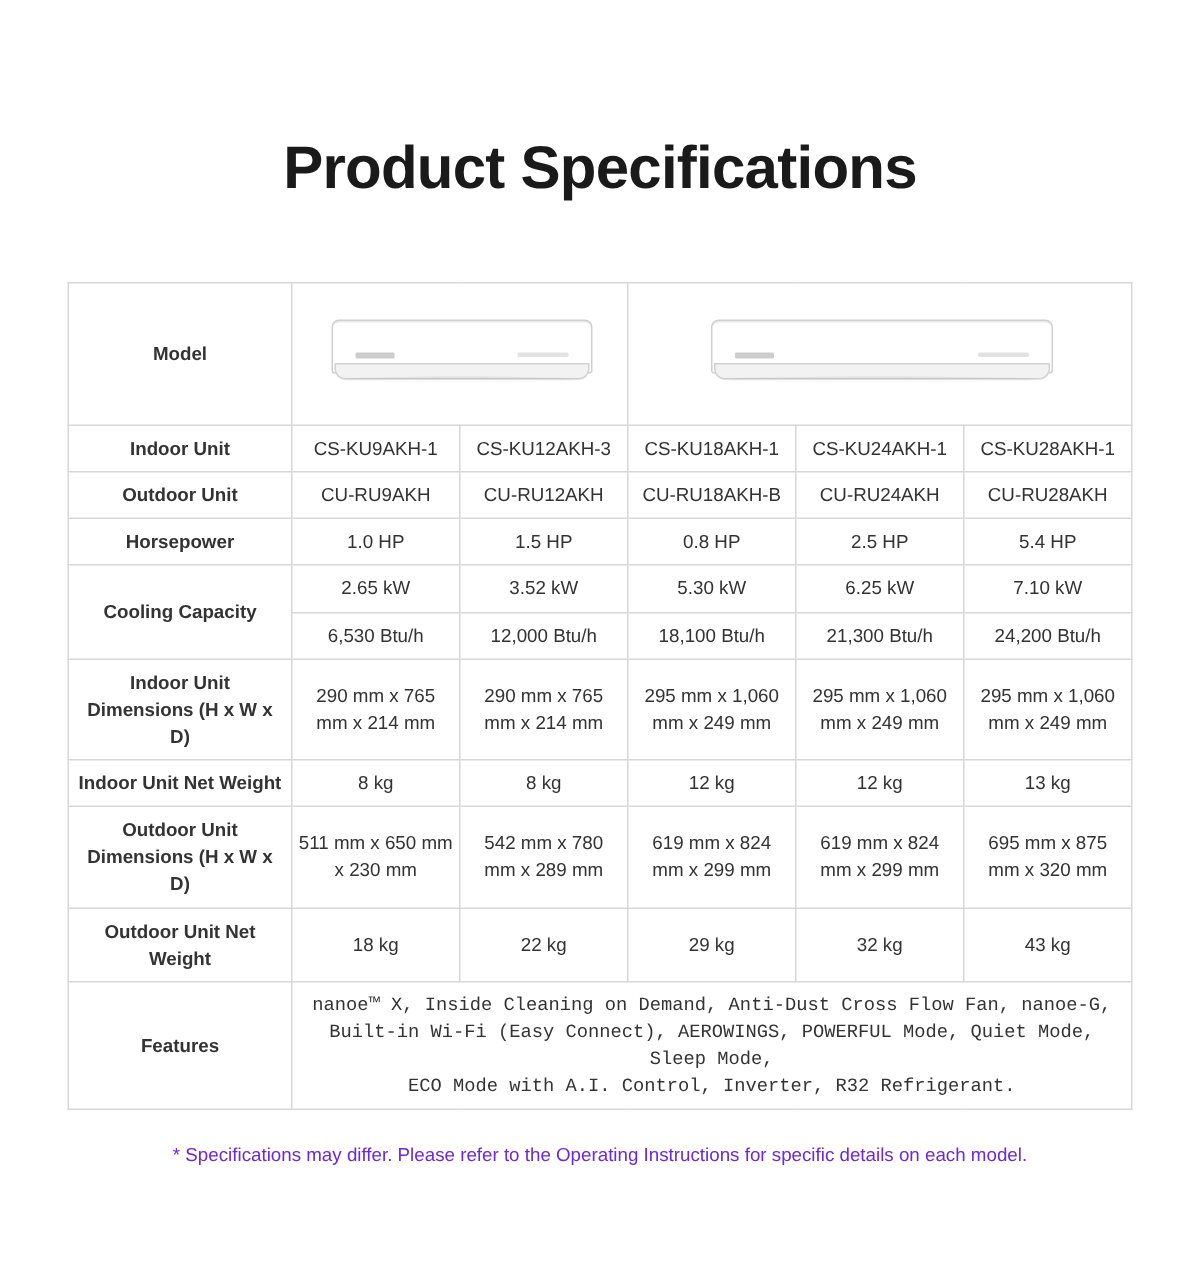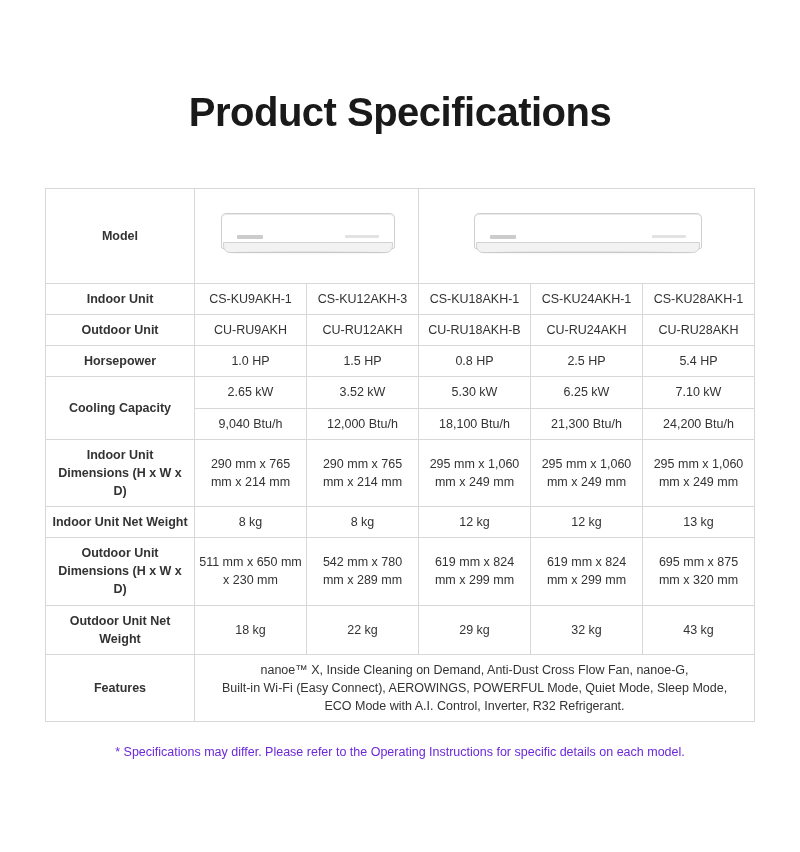--- a/index.html
+++ b/index.html
@@ -127,20 +127,21 @@
   }
   .ac.wide .body { width: 226px; }
   .ac.wide .louver { width: 222px; }
   .ac.wide .shadow { width: 212px; }
 
   td.features {
     font-size: 12.5px;
     line-height: 1.6;
     padding: 12px 8px;
     color: #333333;
+    font-family: Liberation Mono, monospace;
   }
   .footnote {
     width: 710px;
     margin: 0 auto;
     padding-top: 23px;
     font-size: 12.5px;
     color: #6d28d9;
     text-align: center;
   }
 </style>
@@ -211,21 +212,21 @@
       <tr>
         <td class="rowhead" rowspan="2">Cooling Capacity</td>
         <td>2.65 kW</td>
         <td>3.52 kW</td>
         <td>5.30 kW</td>
         <td>6.25 kW</td>
         <td>7.10 kW</td>
       </tr>
 
       <tr>
-        <td>9,040 Btu/h</td>
+        <td>6,530 Btu/h</td>
         <td>12,000 Btu/h</td>
         <td>18,100 Btu/h</td>
         <td>21,300 Btu/h</td>
         <td>24,200 Btu/h</td>
       </tr>
 
       <tr>
         <td class="rowhead">Indoor Unit Dimensions (H x W x D)</td>
         <td>290 mm x 765 mm x 214 mm</td>
         <td>290 mm x 765 mm x 214 mm</td>

